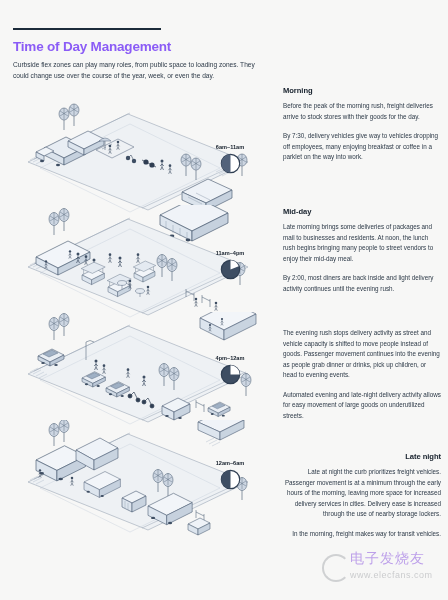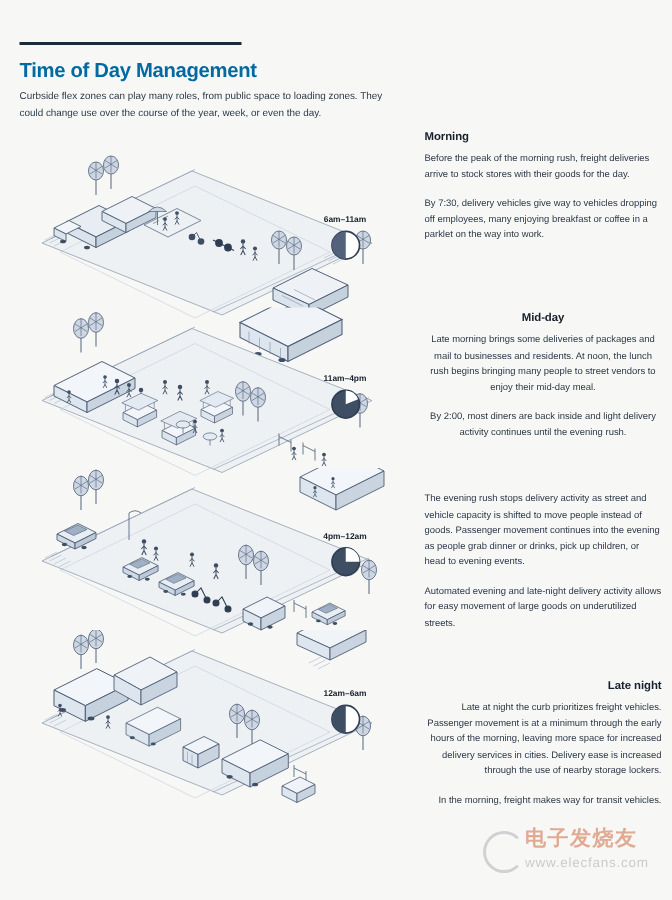--- a/index.html
+++ b/index.html
@@ -31,21 +31,21 @@
   .rule {
     width: 148px;
     height: 2px;
     background: #1c2b3a;
     margin: 0 0 9px 0;
   }
   .title {
     font-size: 13.5px;
     font-weight: bold;
     letter-spacing: -0.2px;
-    color: #0369a1;
+    color: #8b5cf6;
     margin: 0;
     line-height: 1.2;
   }
   .intro {
     position: absolute;
     left: 13px;
     top: 60px;
     width: 258px;
     font-size: 6.6px;
     line-height: 1.62;
@@ -67,21 +67,21 @@
   }
   .sec-p {
     font-size: 6.3px;
     line-height: 1.68;
     color: #2c3947;
     margin: 0 0 9px 0;
   }
   .sec-p:last-child { margin-bottom: 0; }
 
   .sec-morning  { top: 86px; }
-  .sec-midday   { top: 207px; text-align: center; }
+  .sec-midday   { top: 207px; }
   .sec-evening  { top: 328px; }
   .sec-latenight{ top: 452px; text-align: right; }
 
   
   .badge {
     position: absolute;
     width: 64px;
     text-align: center;
   }
   .badge-label {
@@ -123,22 +123,22 @@
     width: 124px;
     height: 46px;
     opacity: 0.42;
     pointer-events: none;
   }
   .wm-cn {
     position: absolute;
     left: 28px;
     top: 2px;
     font-size: 14px;
-    font-weight: bold;
-    color: #c2410c;
+    font-weight: normal;
+    color: #6d28d9;
     letter-spacing: 1px;
     font-family: "DejaVu Sans", sans-serif;
     white-space: nowrap;
   }
   .wm-url {
     position: absolute;
     left: 28px;
     top: 22px;
     font-size: 9px;
     color: #8d9096;

